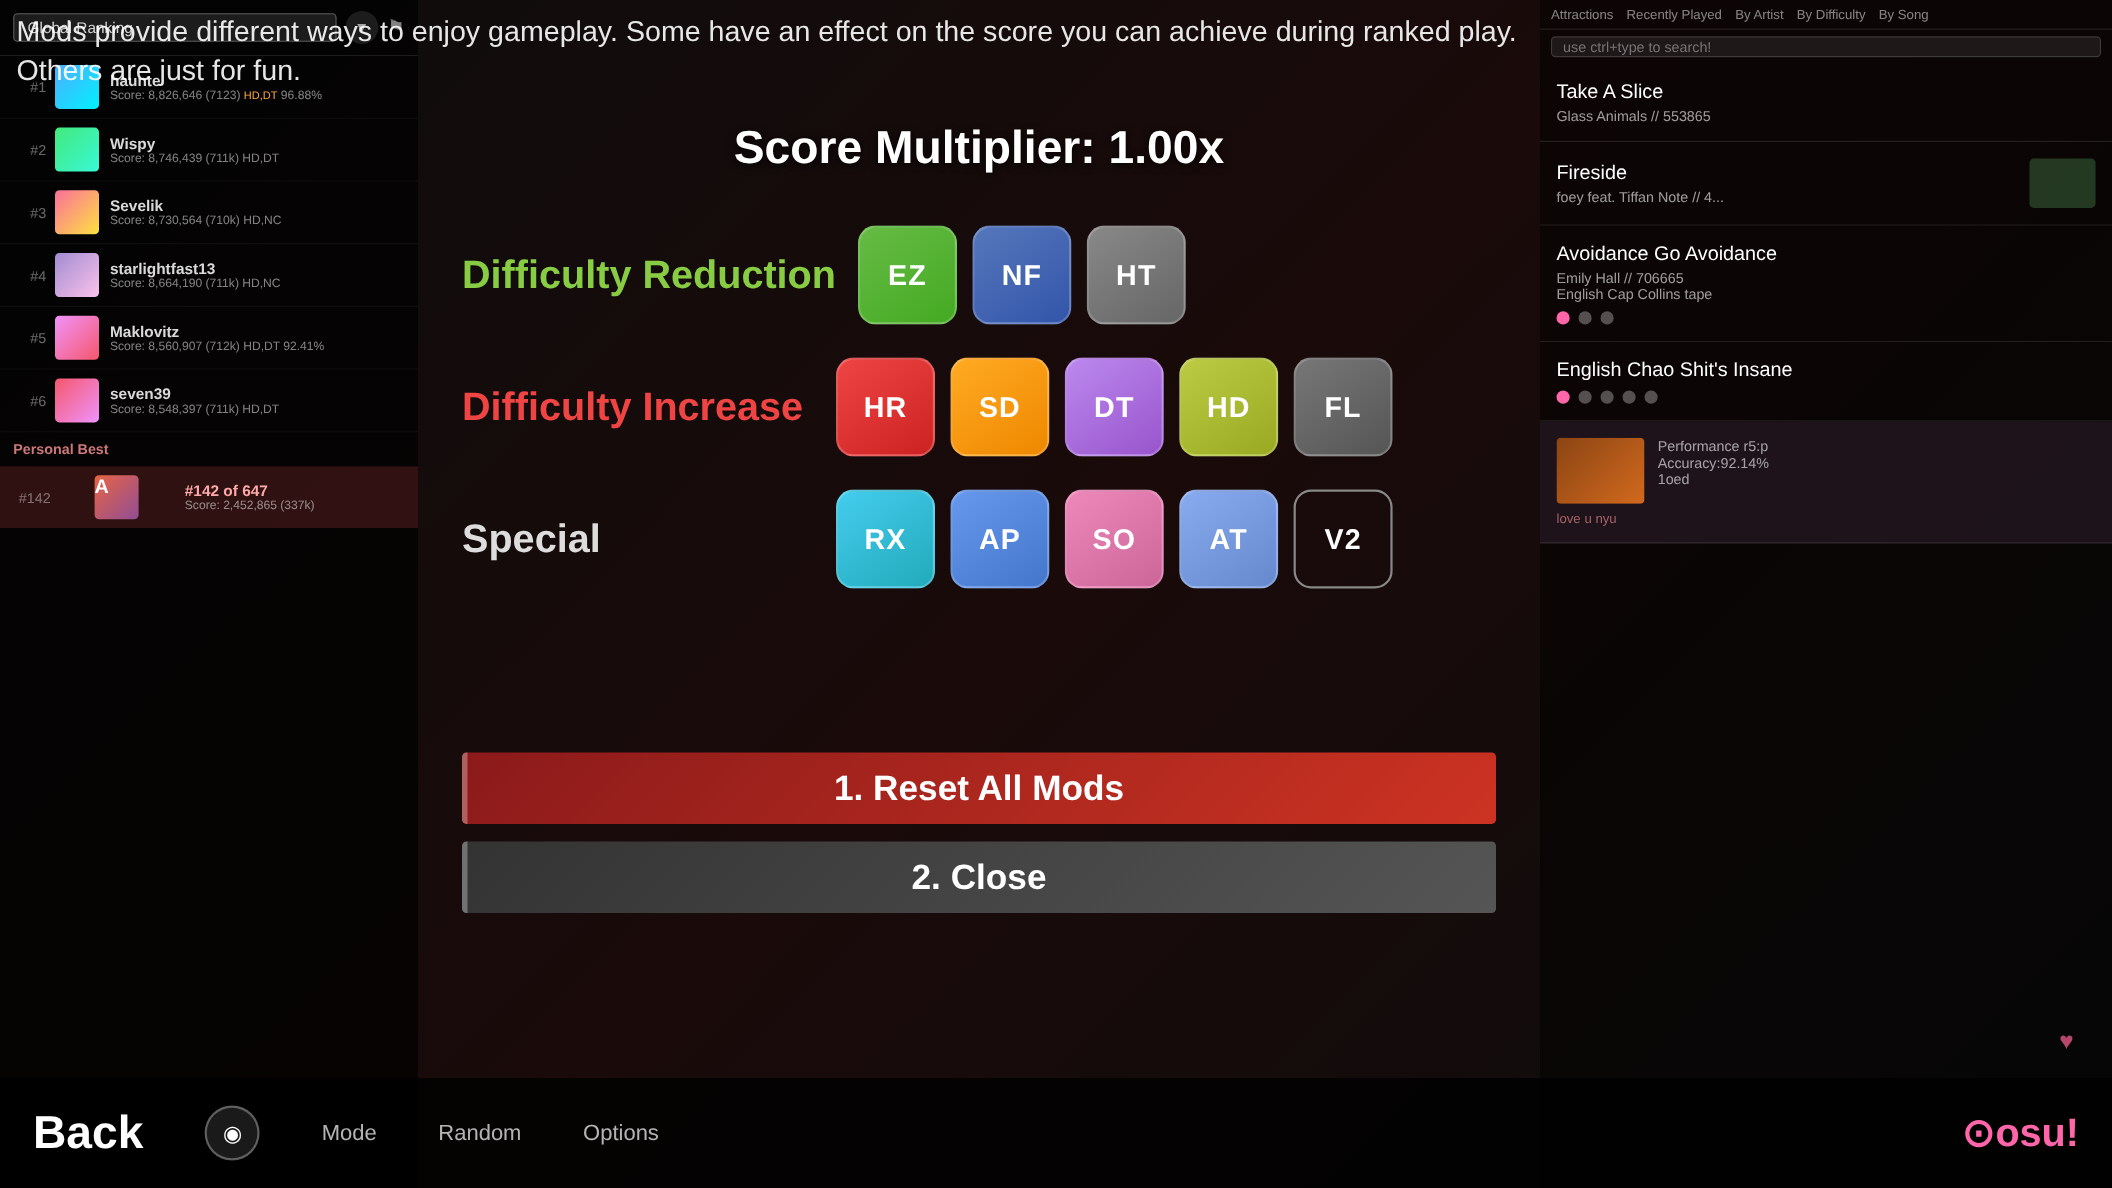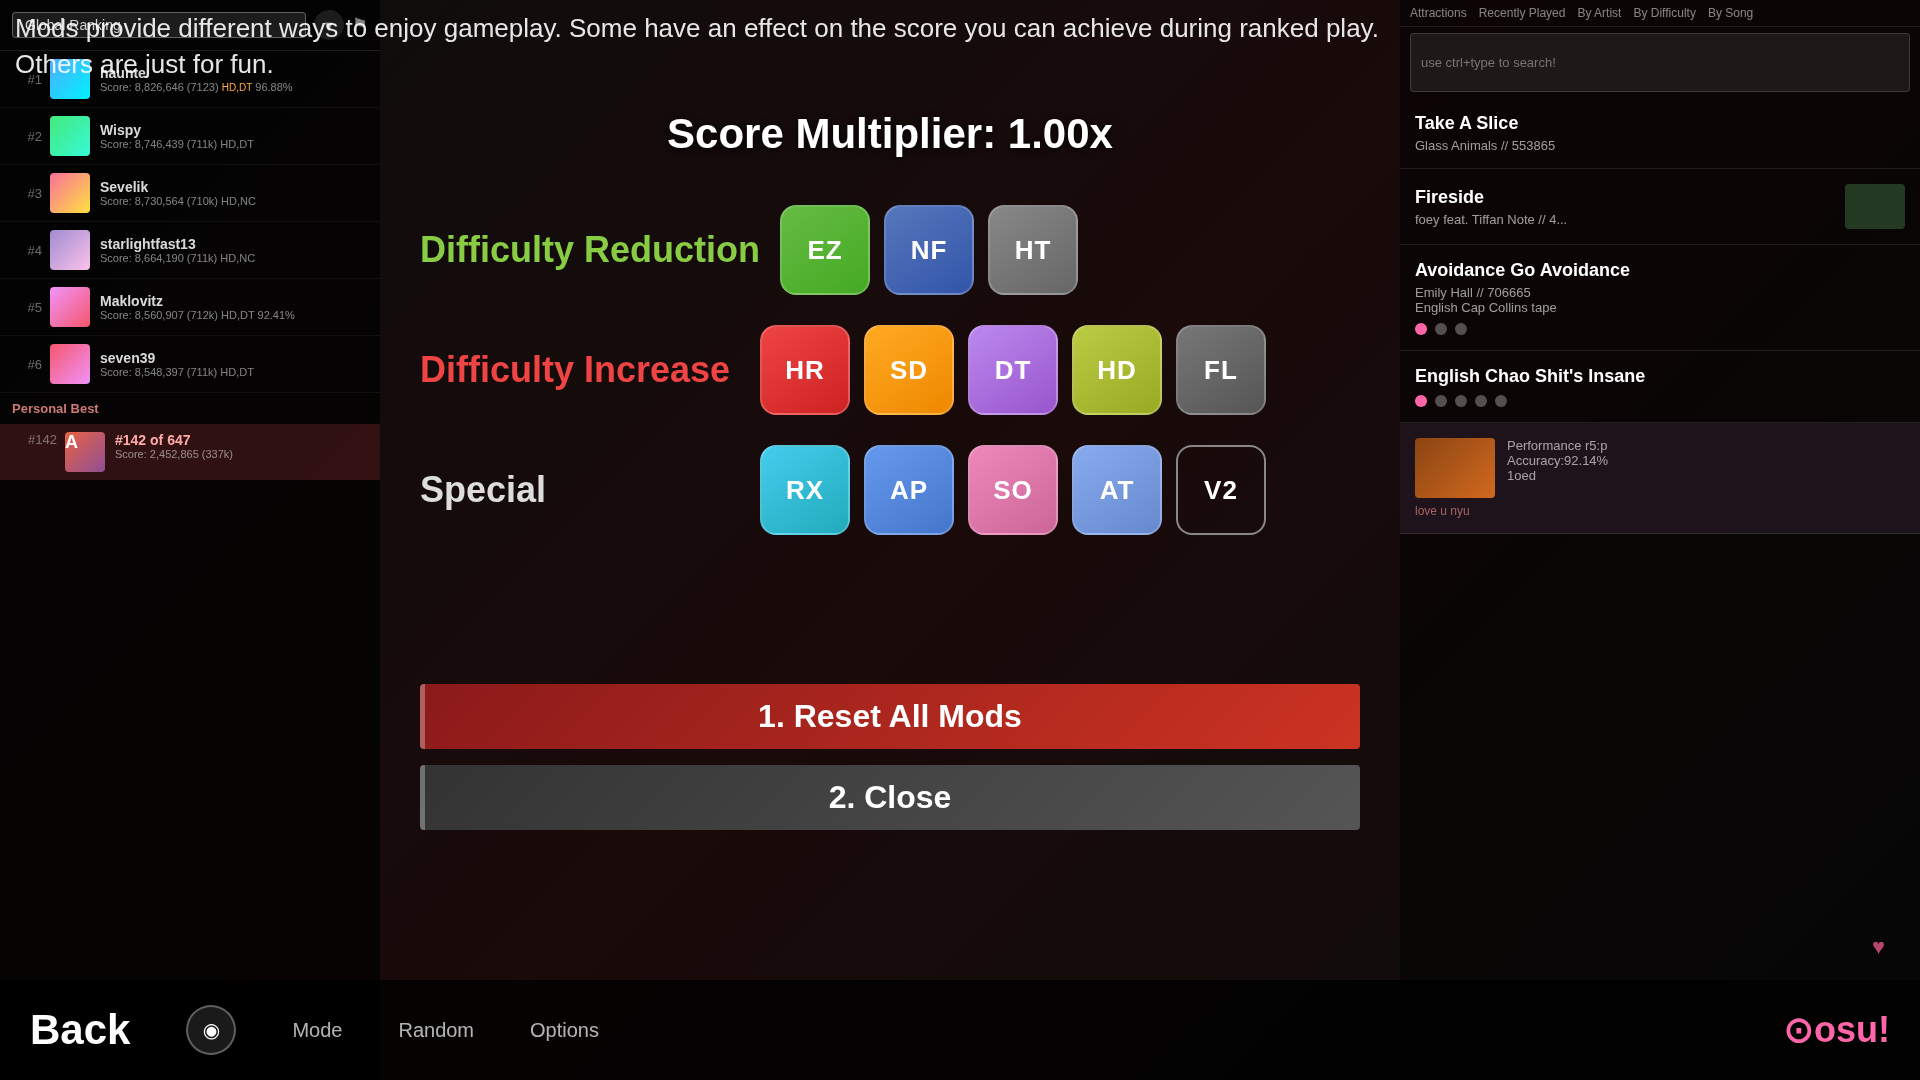--- a/index.html
+++ b/index.html
@@ -265,21 +265,21 @@
 
     
     .right-top-card {
       padding: 15px;
       border-bottom: 1px solid rgba(255,255,255,0.1);
       color: white;
     }
 
     .right-song-title {
       font-size: 18px;
-      font-weight: bold;
+      font-weight: normal;
       color: white;
       margin-bottom: 4px;
     }
 
     .right-song-sub {
       font-size: 13px;
       color: rgba(255,255,255,0.6);
     }
 
     .right-dots {
@@ -300,22 +300,24 @@
     
     .personal-best {
       padding: 8px 12px;
       color: rgba(255,150,150,0.8);
       font-size: 13px;
       font-weight: bold;
     }
 
     .personal-best-score {
       display: flex;
-      padding: 8px 27px;
+      align-items: center;
+      padding: 8px 16px;
       background: rgba(150,50,50,0.3);
+      gap: 32px;
     }
 
     
     .rank-num {
       color: rgba(255,255,255,0.4);
       font-size: 13px;
       min-width: 30px;
       text-align: right;
       margin-right: 8px;
     }
@@ -402,21 +404,21 @@
 
 <div class="right-panel">
   <div style="padding: 6px 10px; display:flex; gap:12px; border-bottom:1px solid rgba(255,255,255,0.1); flex-wrap:wrap;">
     <span style="color:rgba(255,255,255,0.5);font-size:12px;cursor:pointer;">Attractions</span>
     <span style="color:rgba(255,255,255,0.5);font-size:12px;cursor:pointer;">Recently Played</span>
     <span style="color:rgba(255,255,255,0.5);font-size:12px;cursor:pointer;">By Artist</span>
     <span style="color:rgba(255,255,255,0.5);font-size:12px;cursor:pointer;">By Difficulty</span>
     <span style="color:rgba(255,255,255,0.5);font-size:12px;cursor:pointer;">By Song</span>
   </div>
   <div style="padding:6px 10px;">
-    <input type="text" style="width: 100%; background: rgba(255, 255, 255, 0.08); border: 1px solid rgba(255, 255, 255, 0.15); border-radius: 4px; padding: 21px 10px; color: rgba(255, 255, 255, 0.4); font-size: 13px;" placeholder="use ctrl+type to search!">
+    <input type="text" style="width: 100%; background: rgba(255, 255, 255, 0.08); border: 1px solid rgba(255, 255, 255, 0.15); border-radius: 4px; padding: 1px 10px; color: rgba(255, 255, 255, 0.4); font-size: 13px;" placeholder="use ctrl+type to search!">
   </div>
 
   <div class="right-top-card">
     <div class="right-song-title">Take A Slice</div>
     <div class="right-song-sub">Glass Animals // 553865</div>
   </div>
 
   <div class="right-top-card" style="display:flex;align-items:center;gap:15px;">
     <div style="flex:1;">
       <div class="right-song-title">Fireside</div>

